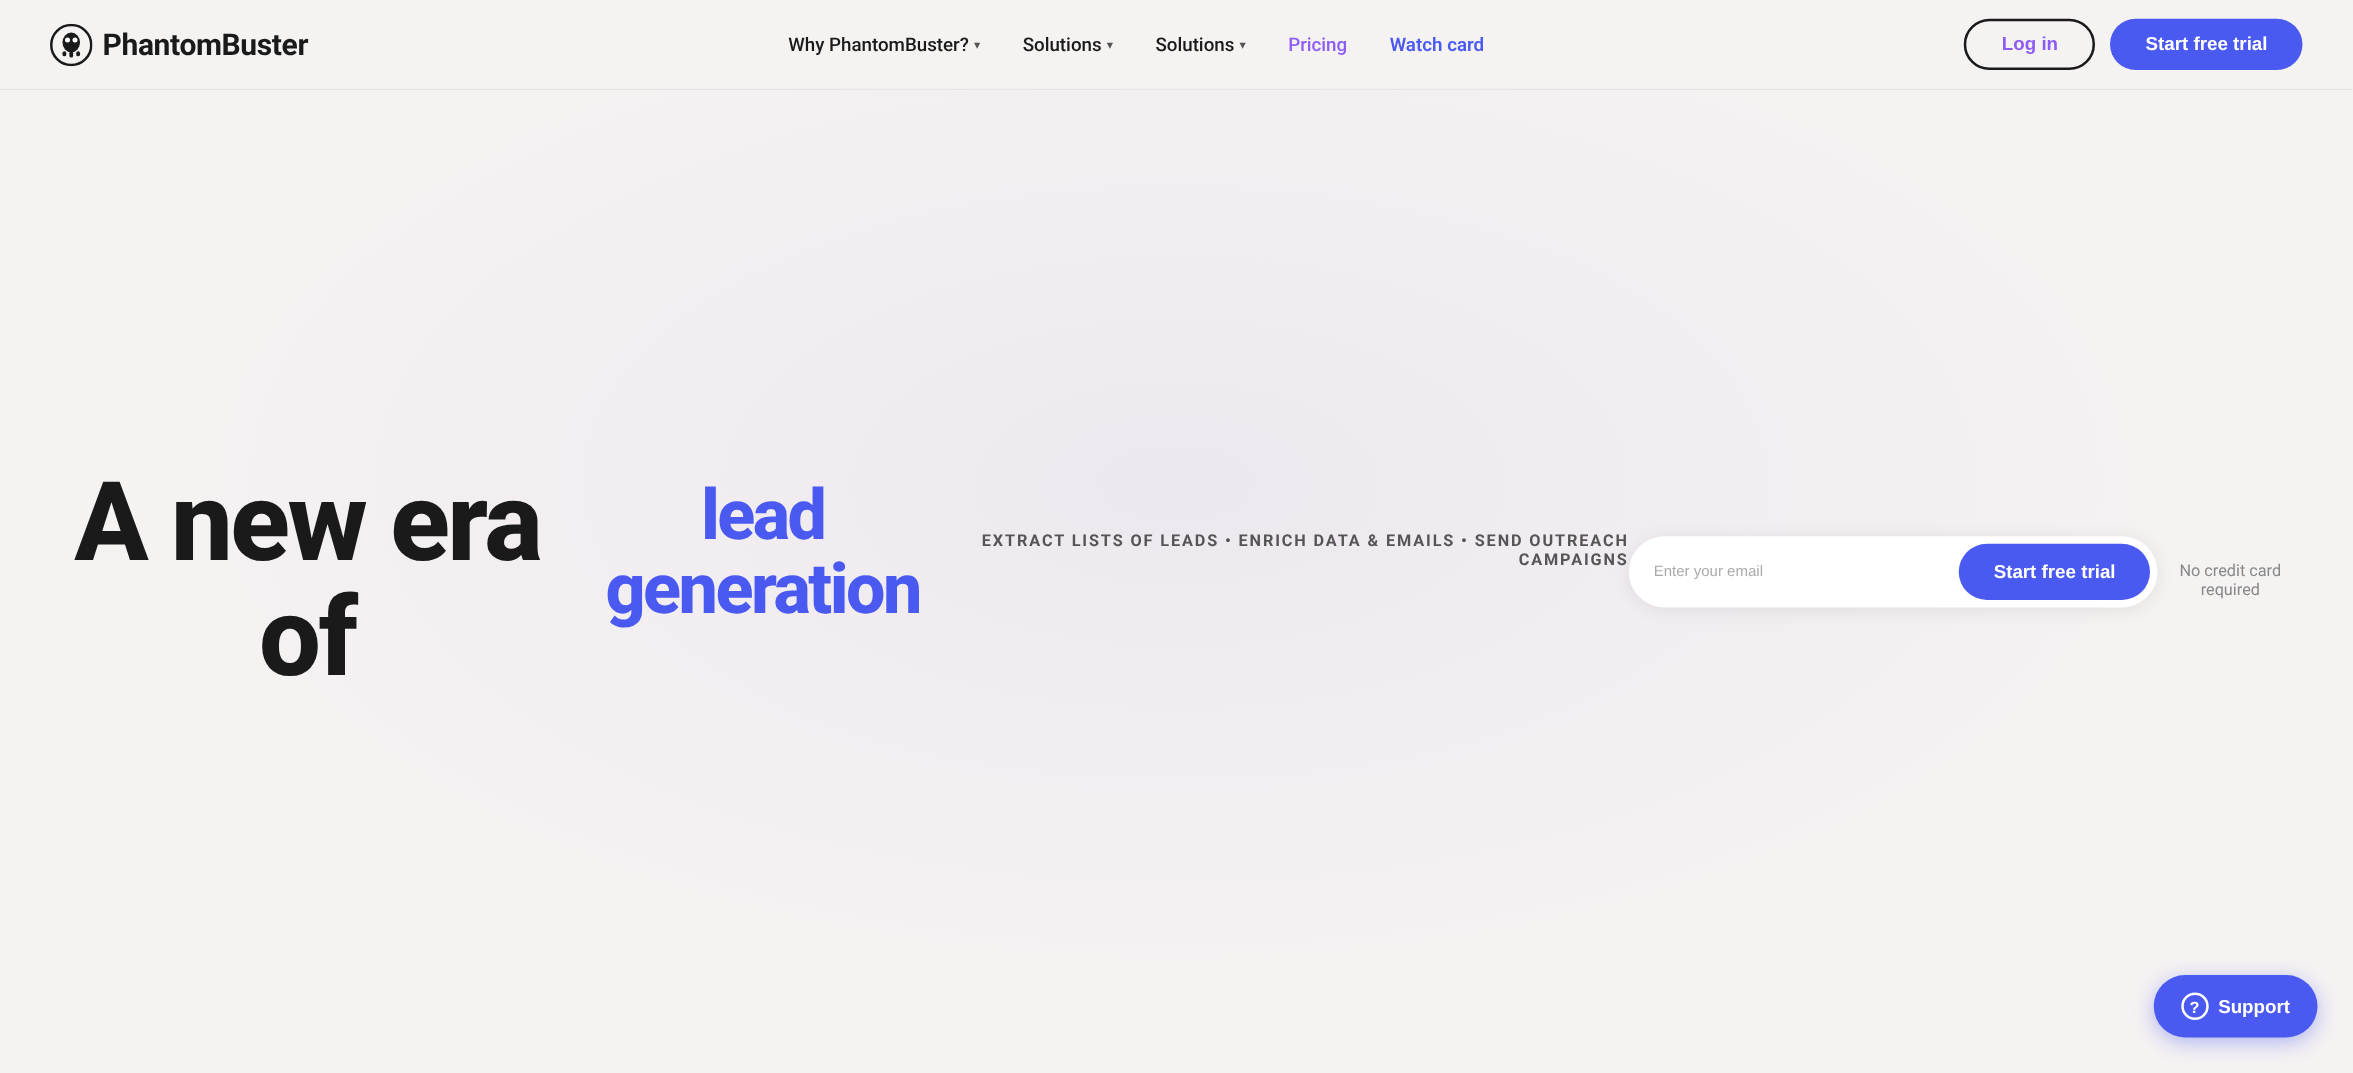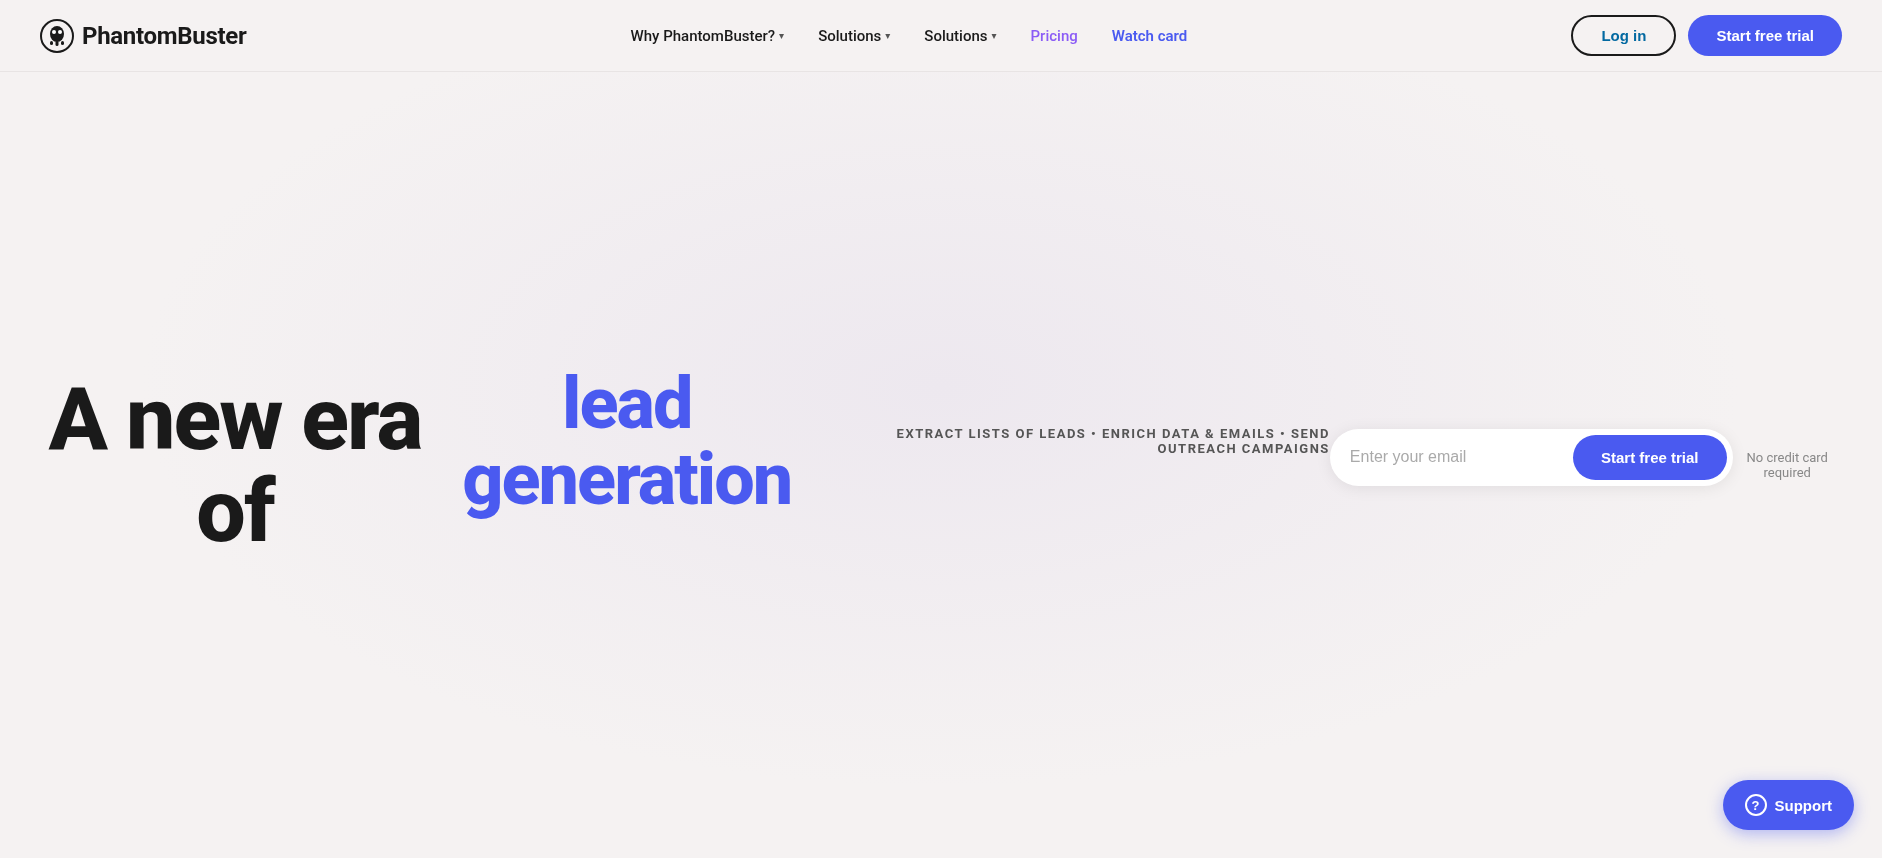--- a/index.html
+++ b/index.html
@@ -85,21 +85,21 @@
       gap: 12px;
     }
 
     .btn-login {
       padding: 10px 28px;
       border: 2px solid #1a1a1a;
       border-radius: 50px;
       background: transparent;
       font-size: 15px;
       font-weight: 600;
-      color: #0369a1;
+      color: #8b5cf6;
       cursor: pointer;
       transition: background 0.2s;
     }
 
     .btn-start-trial-nav {
       padding: 12px 28px;
       border: none;
       border-radius: 50px;
       background: #4a5af0;
       font-size: 15px;
@@ -123,21 +123,21 @@
 
     .hero-title-line1 {
       font-size: 88px;
       font-weight: 800;
       color: #1a1a1a;
       line-height: 1.05;
       letter-spacing: -2px;
     }
 
     .hero-title-line2 {
-      font-size: 72px;
+      font-size: 56px;
       font-weight: 800;
       color: #4a5af0;
       line-height: 1.05;
       letter-spacing: -2px;
       margin-bottom: 46px;
     }
 
     .hero-subtitle {
       font-size: 13px;
       font-weight: 700;
@@ -159,21 +159,21 @@
       width: 480px;
       max-width: 100%;
       margin-bottom: 16px;
     }
 
     .hero-email-input {
       flex: 1;
       border: none;
       outline: none;
       background: transparent;
-      font-size: 16px;
+      font-size: 12px;
       color: #3b82f6;
       padding: 8px 0;
     }
 
     .hero-email-input::placeholder {
       color: #aaa;
     }
 
     .btn-start-trial-hero {
       padding: 14px 28px;

